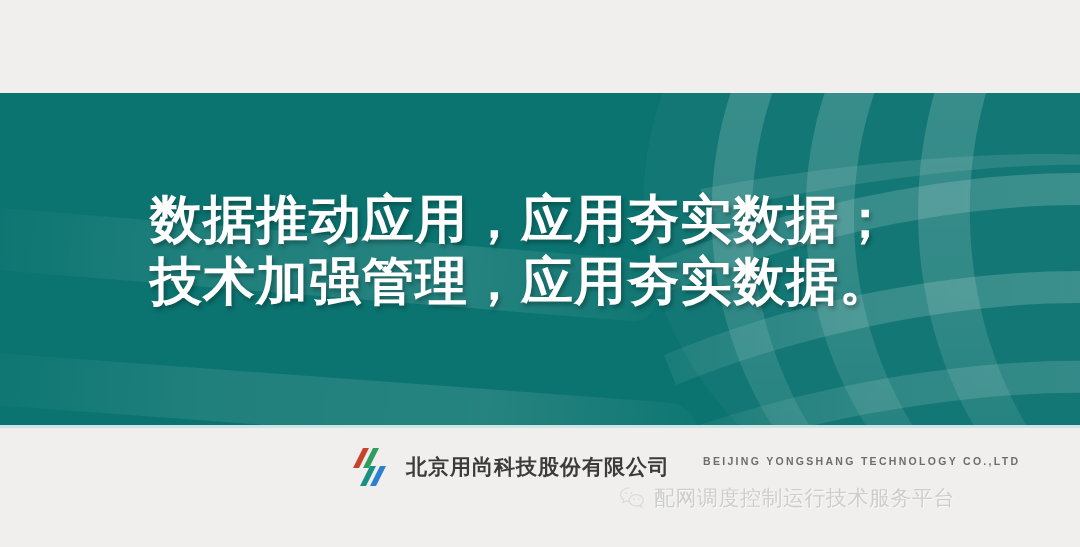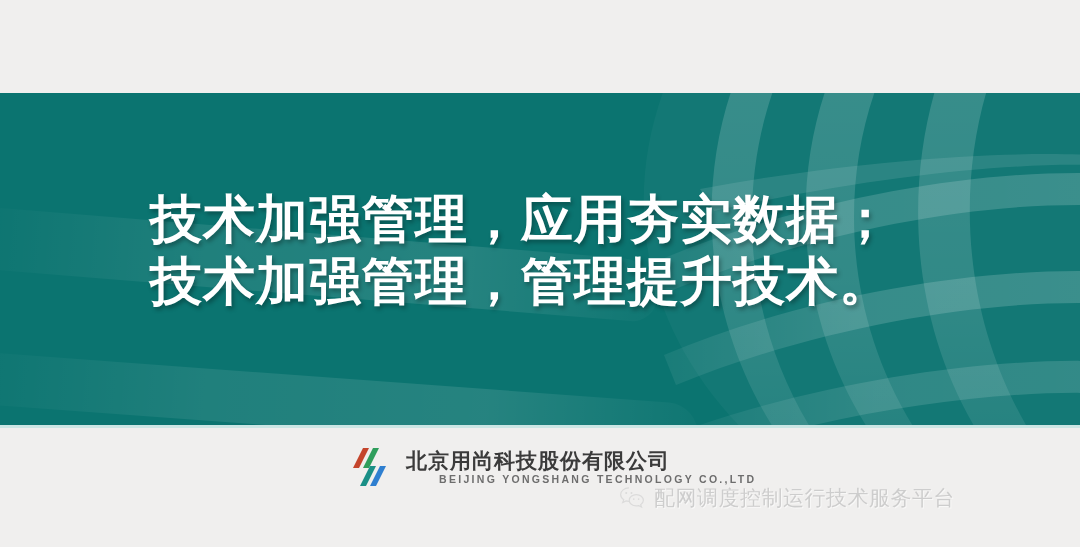--- a/index.html
+++ b/index.html
@@ -106,21 +106,21 @@
     gap: 10px;
   }
   .logo-mark {
     width: 46px;
     height: 46px;
     position: relative;
     flex: none;
   }
   .logo-text {
     display: flex;
-    flex-direction: column;
+    flex-direction: row;
     justify-content: center;
   }
   .logo-cn {
     font-size: 21px;
     font-weight: bold;
     color: #3b3b3b;
     letter-spacing: 1px;
     line-height: 24px;
     font-family: "DejaVu Sans", "Liberation Sans", sans-serif;
   }
@@ -197,22 +197,22 @@
         <path d="M 700 332 C 830 288 980 266 1090 268 L 1090 300 C 986 298 848 318 724 356 Z" fill="url(#latGrad)" opacity=".8"></path>
 
         <path d="M 700 96 C 860 66 1010 58 1090 62 L 1090 72 C 1006 70 868 84 714 118 Z" fill="#ffffff" opacity="0.10"></path>
       </g>
     </svg>
 
     <div class="swoosh swoosh-a"></div>
     <div class="swoosh swoosh-b"></div>
 
     <div class="headline" style="top:95px; left:150px;">
-      <div class="headline-line">技术加强管理，应用夯实数据；</div>
-      <div class="headline-line">技术加强管理，管理提升技术。</div>
+      <div class="headline-line">数据推动应用，应用夯实数据；</div>
+      <div class="headline-line">技术加强管理，应用夯实数据。</div>
     </div>
   </div>
 
   <div class="banner-underline"></div>
 
   <div class="logo-block">
     <svg class="logo-mark" viewBox="0 0 46 46">
       <g stroke-linecap="butt">
         <polygon points="13,4 19,4 9,24 3,24" fill="#c4452c"></polygon>
         <polygon points="23,4 29,4 19,24 13,24" fill="#2f9e5c"></polygon>

